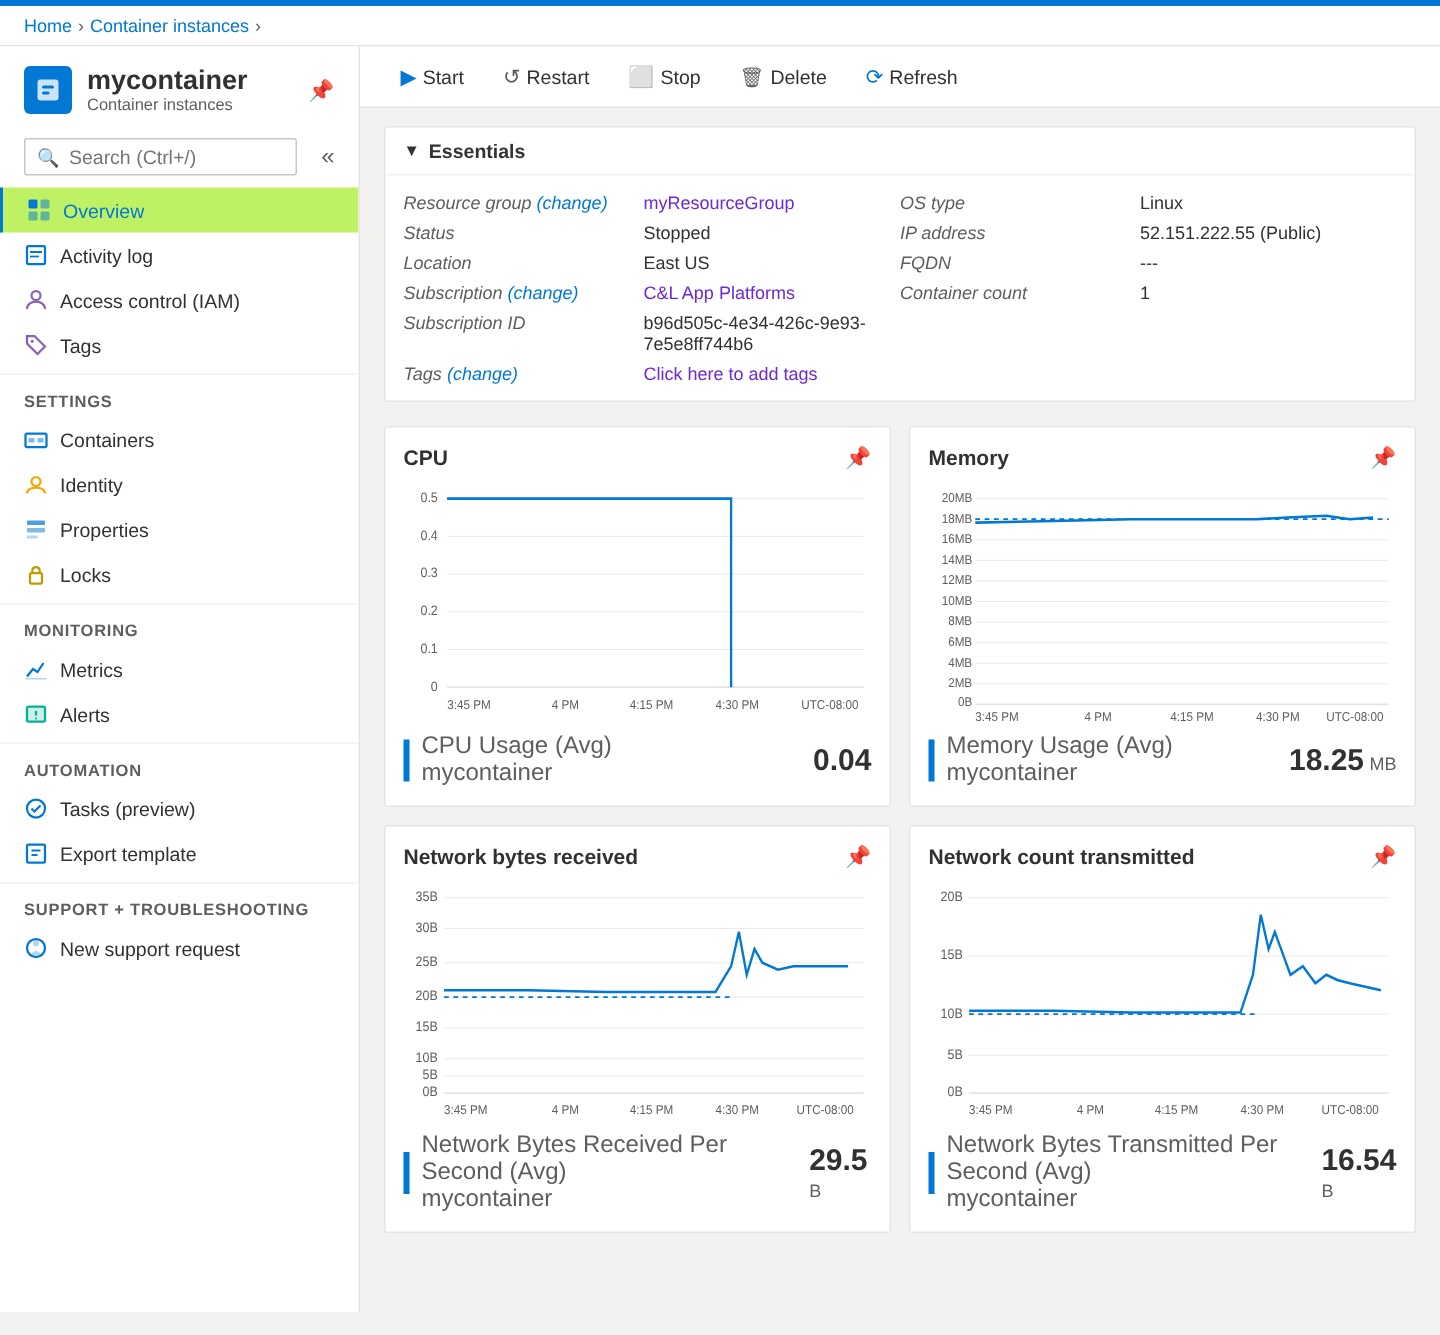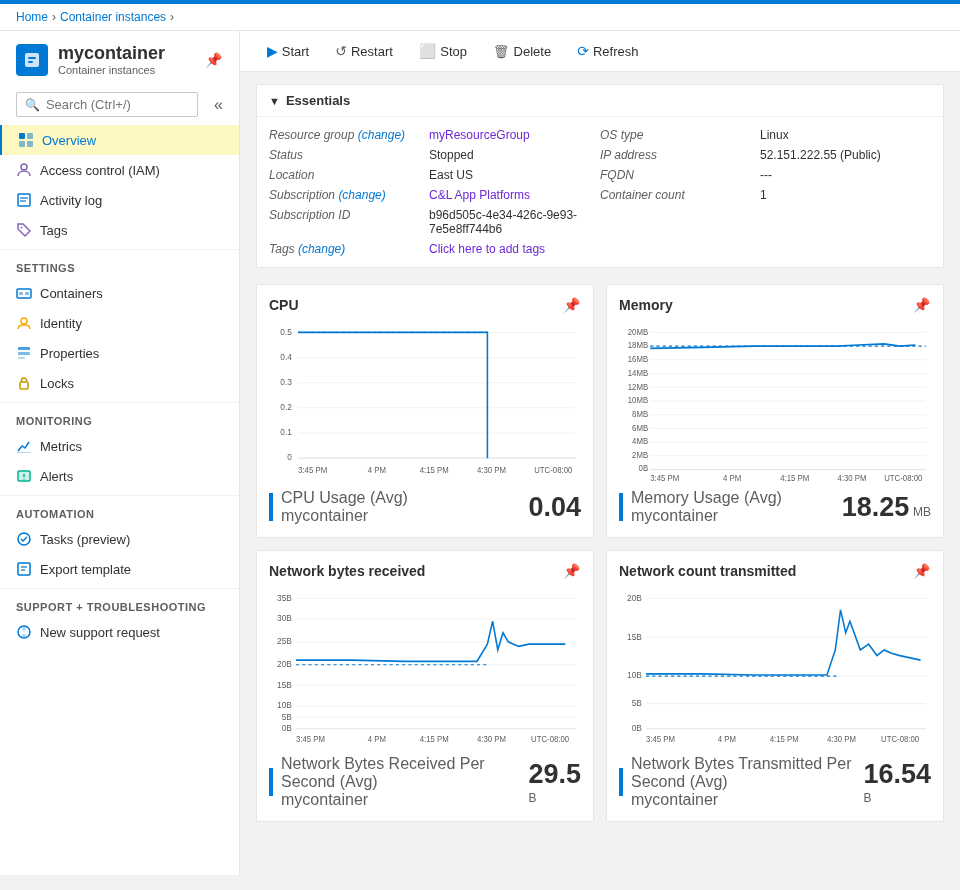--- a/index.html
+++ b/index.html
@@ -18,21 +18,21 @@
     .sidebar-icon { width: 32px; height: 32px; background: #0078d4; border-radius: 4px; display: flex; align-items: center; justify-content: center; color: #fff; font-size: 16px; flex-shrink: 0; }
     .sidebar-title { font-size: 18px; font-weight: 600; color: #323130; }
     .sidebar-subtitle { font-size: 11px; color: #605e5c; }
     .sidebar-pin { margin-left: auto; color: #605e5c; cursor: pointer; font-size: 14px; }
     .search-box { margin: 4px 8px; display: flex; align-items: center; border: 1px solid #c8c6c4; border-radius: 2px; padding: 4px 8px; gap: 6px; background: #fff; }
     .search-box input { border: none; outline: none; font-size: 13px; color: #323130; width: 100%; }
     .search-box .search-icon { color: #605e5c; font-size: 12px; }
     .collapse-btn { padding: 4px 8px; font-size: 16px; color: #605e5c; cursor: pointer; }
 
     .nav-item { display: flex; align-items: center; padding: 7px 12px 7px 16px; cursor: pointer; gap: 8px; font-size: 13px; color: #323130; }
-    .nav-item.active { background: #fef9c3; color: #0078d4; border-left: 2px solid #0078d4; }
+    .nav-item.active { background: #bef264; color: #0078d4; border-left: 2px solid #0078d4; }
     .nav-item .nav-icon { width: 16px; height: 16px; display: flex; align-items: center; justify-content: center; flex-shrink: 0; }
     .nav-section { padding: 12px 16px 4px; font-size: 11px; font-weight: 600; color: #605e5c; text-transform: uppercase; letter-spacing: 0.5px; border-top: 1px solid #f3f2f1; margin-top: 4px; }
 
     
     .main-content { flex: 1; overflow-y: auto; background: #f3f2f1; }
 
     
     .toolbar { background: #fff; border-bottom: 1px solid #e5e5e5; padding: 6px 16px; display: flex; align-items: center; gap: 4px; }
     .toolbar-btn { display: flex; align-items: center; gap: 4px; padding: 5px 10px; border: 1px solid transparent; background: transparent; cursor: pointer; font-size: 13px; color: #323130; border-radius: 2px; }
     .toolbar-btn .btn-icon { font-size: 14px; color: #0078d4; }
@@ -49,21 +49,21 @@
 
     
     .charts-grid { display: grid; grid-template-columns: 1fr 1fr; gap: 12px; padding: 8px 16px 16px; }
     .chart-card { background: #fff; border: 1px solid #e5e5e5; border-radius: 2px; padding: 12px; }
     .chart-title { font-size: 14px; font-weight: 600; color: #323130; display: flex; justify-content: space-between; align-items: center; margin-bottom: 8px; }
     .chart-pin { color: #605e5c; cursor: pointer; font-size: 14px; }
     .chart-area { position: relative; height: 160px; width: 100%; }
     .chart-footer { margin-top: 8px; display: flex; align-items: center; gap: 8px; }
     .chart-legend-bar { width: 4px; height: 28px; background: #0078d4; flex-shrink: 0; }
     .chart-legend-text { font-size: 16px; color: #605e5c; }
-    .chart-value { font-size: 27px; font-weight: 600; color: #323130; margin-top: 48px; }
+    .chart-value { font-size: 20px; font-weight: 600; color: #323130; margin-top: 48px; }
     .chart-unit { font-size: 12px; color: #605e5c; font-weight: normal; }
 
     svg.chart-svg { width: 100%; height: 100%; }
 
     
     .icon-overview { color: #0078d4; }
     .icon-activity { color: #0078d4; }
     .icon-access { color: #8764b8; }
     .icon-tags { color: #8764b8; }
   </style>
@@ -111,38 +111,38 @@
           <rect x="1" y="1" width="6" height="6" rx="1" fill="#0078d4"></rect>
           <rect x="9" y="1" width="6" height="6" rx="1" fill="#0078d4" opacity="0.5"></rect>
           <rect x="1" y="9" width="6" height="6" rx="1" fill="#0078d4" opacity="0.5"></rect>
           <rect x="9" y="9" width="6" height="6" rx="1" fill="#0078d4" opacity="0.5"></rect>
         </svg>
       </span>
       <span>Overview</span>
     </div>
 
     <div class="nav-item">
-      <span class="nav-icon icon-access">
-        <svg width="16" height="16" viewBox="0 0 16 16" fill="none">
-          <circle cx="8" cy="5" r="3" stroke="#8764b8" stroke-width="1.5" fill="none"></circle>
-          <path d="M2 14c0-3 2.7-5 6-5s6 2 6 5" stroke="#8764b8" stroke-width="1.5" fill="none"></path>
-        </svg>
-      </span>
-      <span>Access control (IAM)</span>
-    </div>
-
-    <div class="nav-item">
       <span class="nav-icon icon-activity">
         <svg width="16" height="16" viewBox="0 0 16 16" fill="none">
           <rect x="2" y="2" width="12" height="12" rx="1" stroke="#0078d4" stroke-width="1.5" fill="none"></rect>
           <line x1="4" y1="6" x2="12" y2="6" stroke="#0078d4" stroke-width="1.2"></line>
           <line x1="4" y1="9" x2="10" y2="9" stroke="#0078d4" stroke-width="1.2"></line>
         </svg>
       </span>
       <span>Activity log</span>
+    </div>
+
+    <div class="nav-item">
+      <span class="nav-icon icon-access">
+        <svg width="16" height="16" viewBox="0 0 16 16" fill="none">
+          <circle cx="8" cy="5" r="3" stroke="#8764b8" stroke-width="1.5" fill="none"></circle>
+          <path d="M2 14c0-3 2.7-5 6-5s6 2 6 5" stroke="#8764b8" stroke-width="1.5" fill="none"></path>
+        </svg>
+      </span>
+      <span>Access control (IAM)</span>
     </div>
 
     <div class="nav-item">
       <span class="nav-icon icon-tags">
         <svg width="16" height="16" viewBox="0 0 16 16" fill="none">
           <path d="M2 2h5l7 7-5 5-7-7V2z" stroke="#8764b8" stroke-width="1.5" fill="none"></path>
           <circle cx="5.5" cy="5.5" r="1" fill="#8764b8"></circle>
         </svg>
       </span>
       <span>Tags</span>

